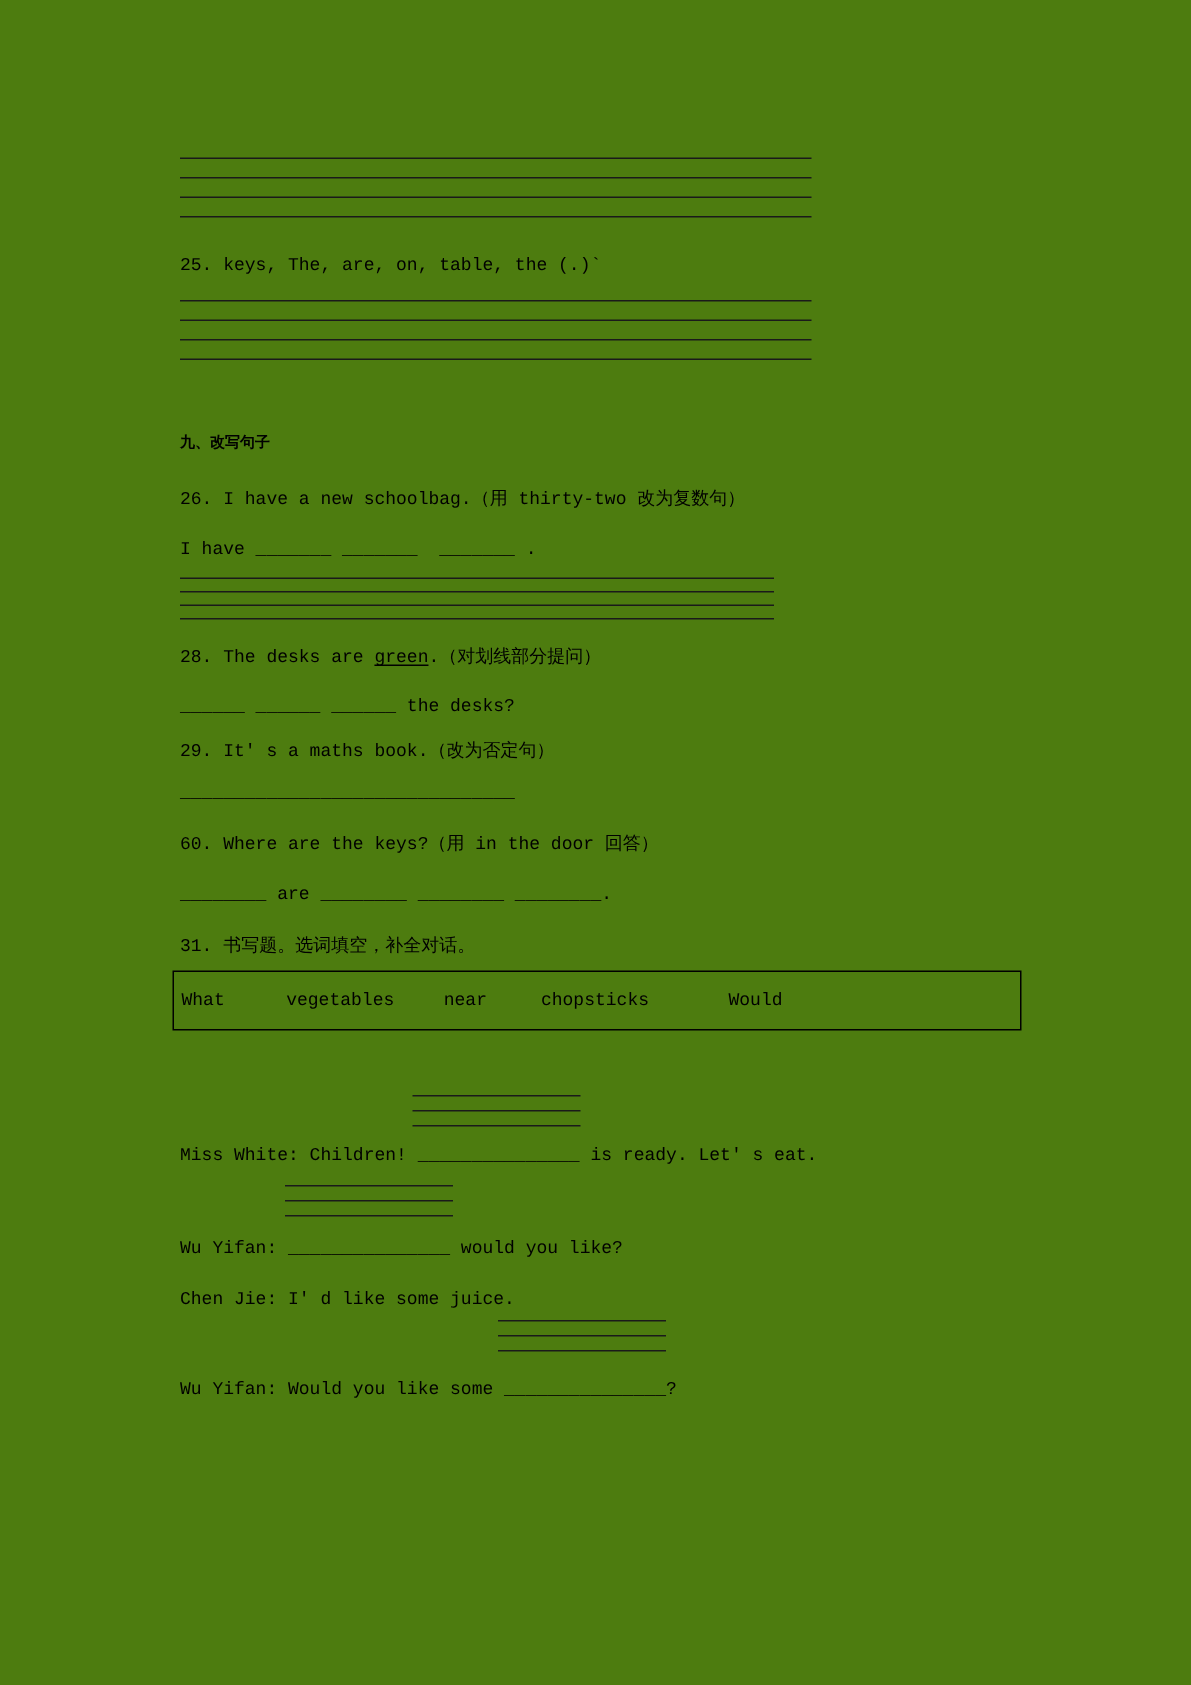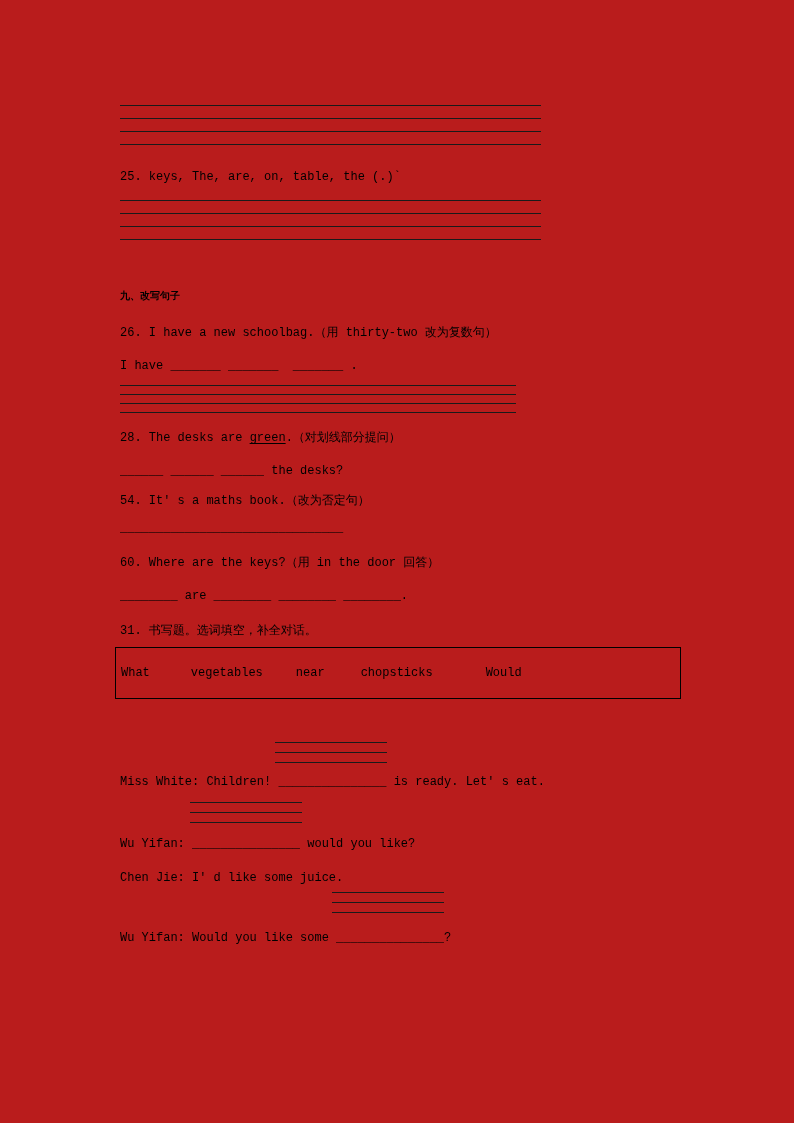--- a/index.html
+++ b/index.html
@@ -1,21 +1,21 @@
 <!DOCTYPE html>
 <html><head>
 <meta charset="utf-8">
 <style>
   * { margin:0; padding:0; box-sizing:border-box; }
   html,body { background:#e8e8e8; }
   .page {
     position:relative;
     width:794px; height:1123px;
     margin:0 auto;
-    background:#b91c1c;
+    background:#4d7c0f;
     font-family:"Liberation Mono","DejaVu Sans Mono",monospace;
     font-size:12px;
     color:#000000;
     padding:105px 110px 0 120px;
     overflow:hidden;
   }
   .tline { line-height:20px; min-height:20px; white-space:pre; }
   .heading {
     font-size:10px; font-weight:bold; line-height:20px;
     font-family:"Liberation Sans","DejaVu Sans",sans-serif;
@@ -24,21 +24,21 @@
   .line-group { border-top:1px solid #1a1a1a; }
   .line-group .wline { border-bottom:1px solid #1a1a1a; }
   .lg-wide { width:421px; }
   .lg-wide .wline { height:13px; }
   .lg-narrow { width:396px; }
   .lg-narrow .wline { height:9px; }
   .mini-grid { width:112px; border-top:1px solid #1a1a1a; }
   .mini-grid .gline { height:10px; border-bottom:1px solid #1a1a1a; }
   .u { text-decoration:underline; text-underline-offset:2px; }
   .word-bank {
-    width:566px; height:52px;
+    width:566px; height:40px;
     margin-left:-5px;
     border:1px solid #000;
     display:flex; align-items:center;
     padding-left:5px;
     white-space:pre;
   }
 </style>
 </head>
 <body>
 
@@ -66,21 +66,21 @@
 
   <div class="line-group lg-narrow" style="margin-top:9px">
     <div class="wline"></div>
     <div class="wline"></div>
     <div class="wline"></div>
   </div>
 
   <div class="tline" style="margin-top:15px"><span>28. The desks are </span><span class="u">green</span><span>.（对划线部分提问）</span></div>
   <div class="tline" style="margin-top:13px">______ ______ ______ the desks?</div>
 
-  <div class="tline" style="margin-top:10px">54. It' s a maths book.（改为否定句）</div>
+  <div class="tline" style="margin-top:10px">29. It' s a maths book.（改为否定句）</div>
   <div class="tline" style="margin-top:7px">_______________________________</div>
 
   <div class="tline" style="margin-top:15px">60. Where are the keys?（用 in the door 回答）</div>
   <div class="tline" style="margin-top:13px">________ are ________ ________ ________.</div>
 
 
   <div class="tline" style="margin-top:15px">31. 书写题。选词填空，补全对话。</div>
 
   <div class="word-bank" style="margin-top:6px">
     <span>What</span>

